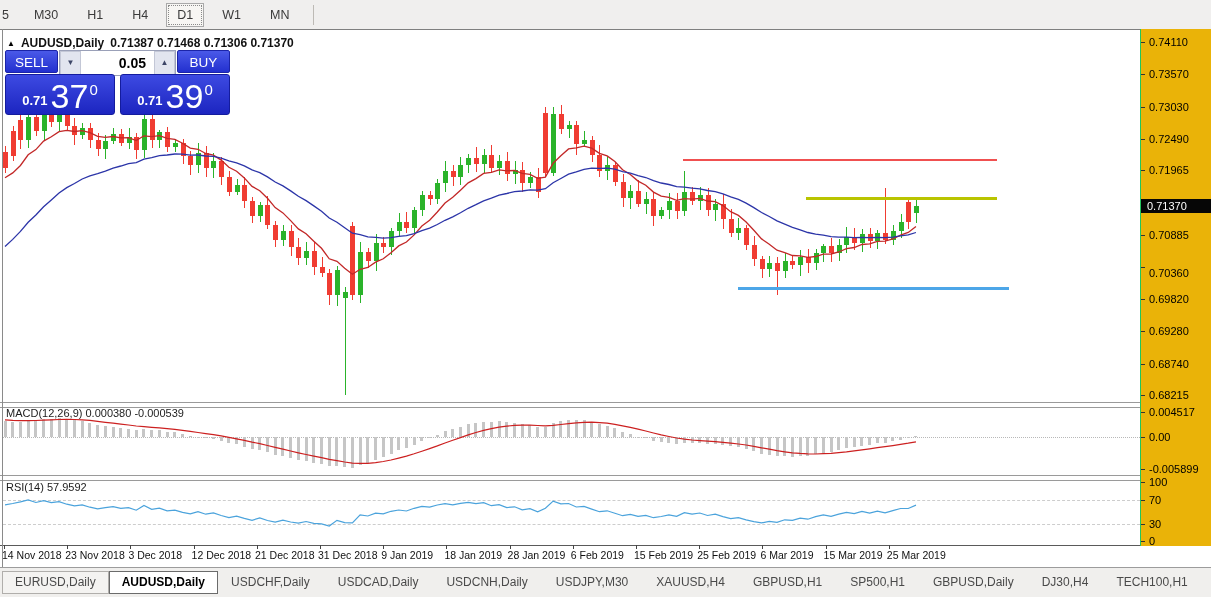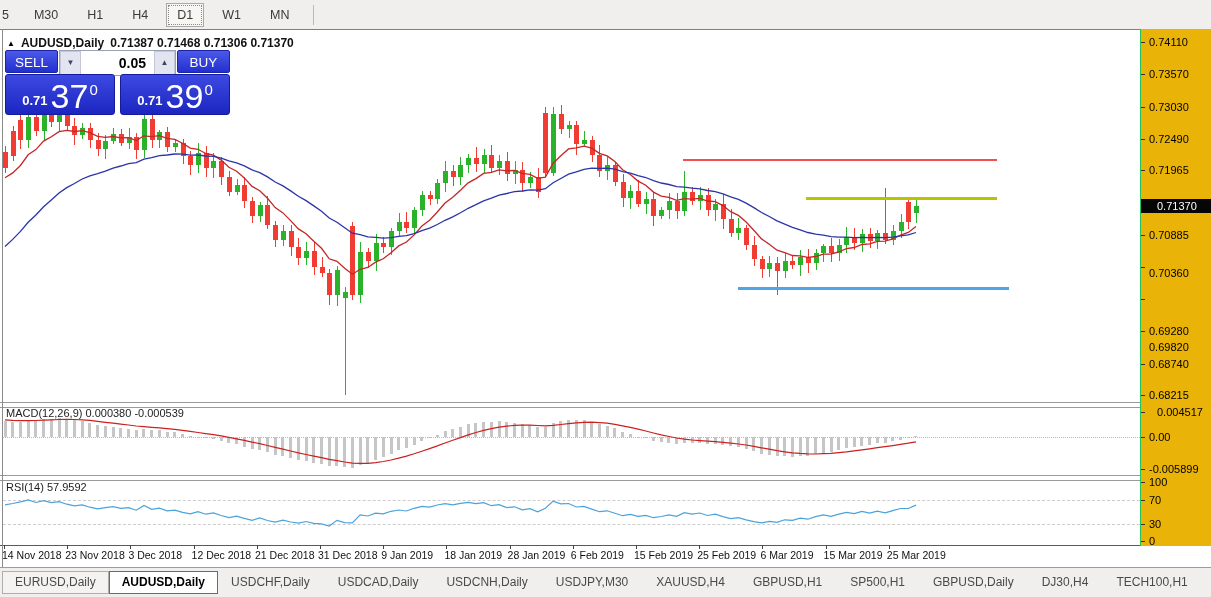--- a/index.html
+++ b/index.html
@@ -31,21 +31,21 @@
   .lvl{position:absolute;z-index:4;height:0;}
   .lvl.dotted{border-top:1px dotted #b8b8b8;}
   .lvl.dashed{border-top:1px dashed #cdcdcd;}
   .trend-line{position:absolute;z-index:6;}
   
   #scale-col{position:absolute;left:1140px;top:29px;width:71px;height:517px;background:#eab308;
              border-left:1px solid #22c55e;z-index:7;text-decoration:underline;}
   .scale-label{position:absolute;left:8px;font-size:11px;color:#000;white-space:nowrap;}
   .scale-tick{position:absolute;left:0;width:4px;height:1px;background:#333;}
   #price-badge{position:absolute;left:0;width:71px;height:14px;background:#060606;color:#fff;
-               font-size:11px;line-height:14px;padding-left:16px;box-sizing:border-box;z-index:8;}
+               font-size:11px;line-height:14px;padding-left:6px;box-sizing:border-box;z-index:8;}
   
   .ind-label{position:absolute;font-size:11px;color:#1c1c1c;z-index:6;white-space:nowrap;}
   
   #chart-title{position:absolute;left:7px;top:36px;font-size:12px;font-weight:bold;color:#111;z-index:8;
                display:flex;align-items:center;gap:6px;white-space:nowrap;}
   #chart-title .tri{font-size:8px;color:#000;}
   
   #trade-widget{position:absolute;left:5px;top:50px;width:200px;height:65px;z-index:10;font-family:"Liberation Sans",sans-serif;}
   #tw-row1{position:absolute;left:0;top:0;width:225px;height:23px;display:flex;}
   .tw-btn{color:#fff;font-size:13.5px;text-align:center;line-height:23px;
@@ -526,29 +526,29 @@
       <div class="scale-label" style="top: 104.006px;">0.72490</div>
       <div class="scale-tick" style="top: 141.443px;"></div>
       <div class="scale-label" style="top: 135.443px;">0.71965</div>
       <div class="scale-tick" style="top: 173.778px;"></div>
       <div class="scale-label" style="top: 167.778px;">0.71425</div>
       <div class="scale-tick" style="top: 206.113px;"></div>
       <div class="scale-label" style="top: 200.113px;">0.70885</div>
       <div class="scale-tick" style="top: 237.55px;"></div>
       <div class="scale-label" style="top: 238px;">0.70360</div>
       <div class="scale-tick" style="top: 269.885px;"></div>
-      <div class="scale-label" style="top: 263.885px; margin-top: 48px;">0.69820</div>
+      <div class="scale-label" style="top: 263.885px;">0.69820</div>
       <div class="scale-tick" style="top: 302.22px;"></div>
       <div class="scale-label" style="top: 296.22px;">0.69280</div>
       <div class="scale-tick" style="top: 334.556px;"></div>
       <div class="scale-label" style="top: 328.556px;">0.68740</div>
       <div class="scale-tick" style="top: 365.993px;"></div>
       <div class="scale-label" style="top: 359.993px;">0.68215</div>
       <div class="scale-tick" style="top: 383.283px;"></div>
-      <div class="scale-label" style="top: 377.283px; margin-left: 8px;">0.004517</div>
+      <div class="scale-label" style="top: 377.283px;">0.004517</div>
       <div class="scale-tick" style="top: 408px;"></div>
       <div class="scale-label" style="top: 402px;">0.00</div>
       <div class="scale-tick" style="top: 440.279px;"></div>
       <div class="scale-label" style="top: 434.279px;">-0.005899</div>
       <div class="scale-tick" style="top: 453px;"></div>
       <div class="scale-label" style="top: 447px;">100</div>
       <div class="scale-tick" style="top: 470.79px;"></div>
       <div class="scale-label" style="top: 464.79px;">70</div>
       <div class="scale-tick" style="top: 494.51px;"></div>
       <div class="scale-label" style="top: 488.51px;">30</div>

